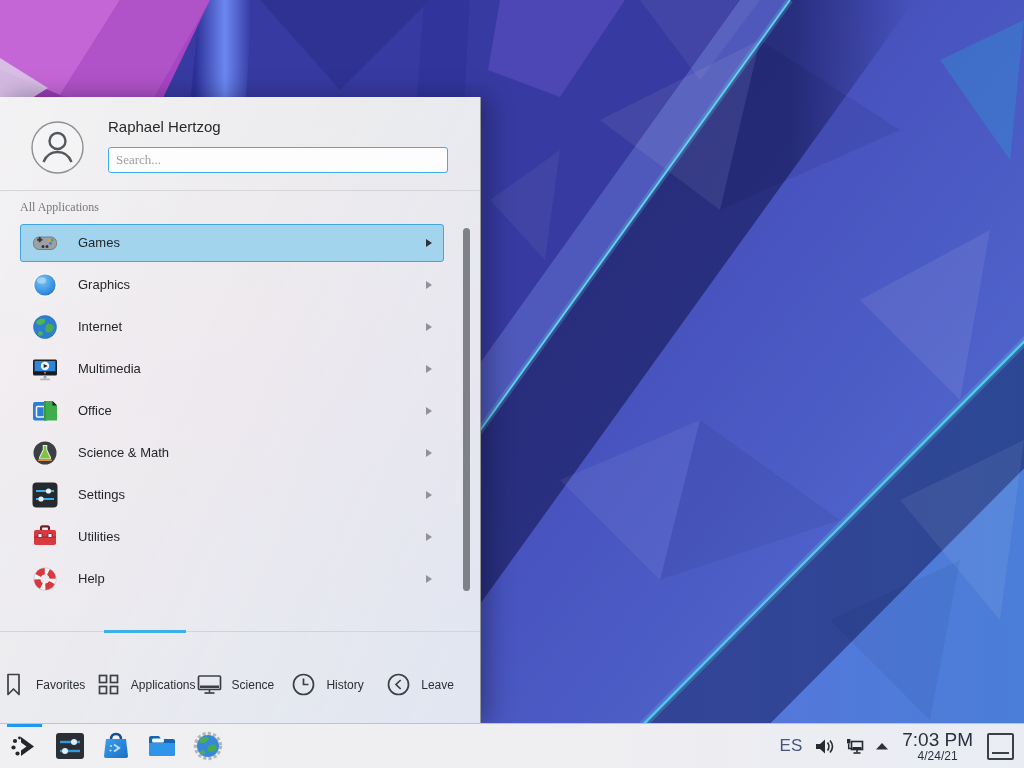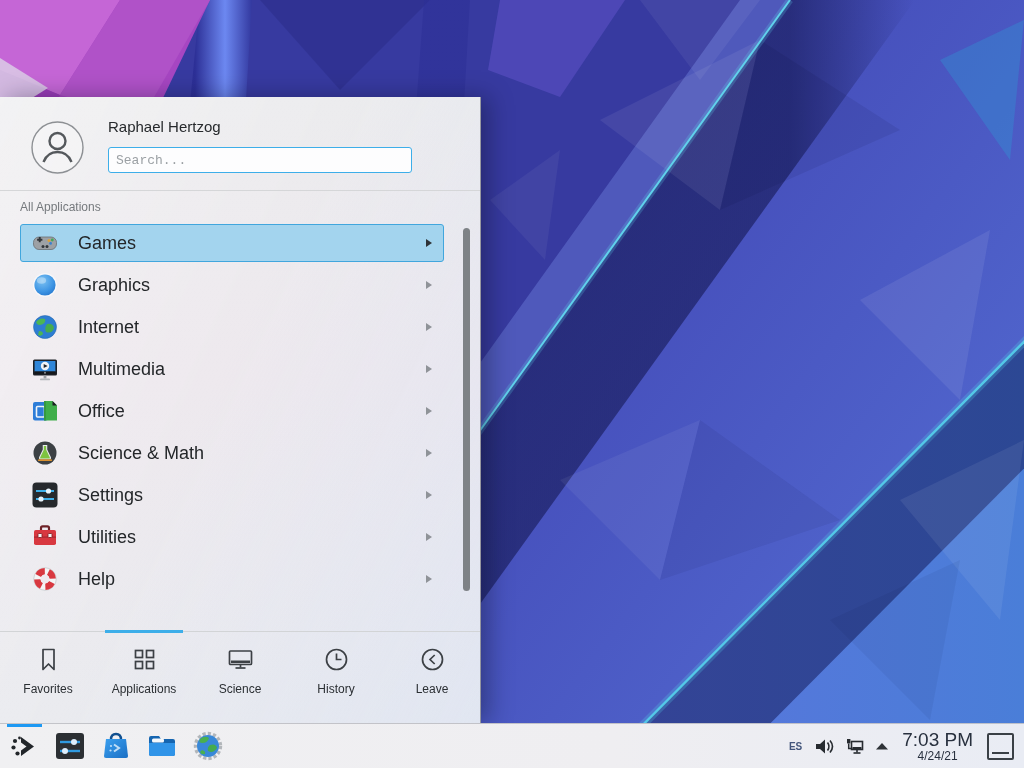--- a/index.html
+++ b/index.html
@@ -17,66 +17,66 @@
       linear-gradient(180deg, #ececee 0%, #eee9ee 45%, #eaebef 100%);
     border-right:1px solid rgba(40,44,60,.45);
     box-shadow:8px 0 22px rgba(10,12,30,.35);
   }
   .menu-header { position:absolute; left:0; top:0; right:16px; height:93px; }
   .avatar {
     position:absolute; left:31px; top:24px; width:53px; height:53px;
   }
   .user-name { position:absolute; left:108px; top:21px; font-size:15px; color:#26292c; }
   .search-box {
-    position:absolute; left:108px; top:50px; width:304px; height:26px;
+    position:absolute; left:108px; top:50px; width:340px; height:26px;
     background:#fdfdfe; border:1px solid #3daee9; border-radius:3px;
-    font-family:Liberation Mono, monospace; font-size:13px; color:#232629;
+    font-family:Liberation Serif, serif; font-size:13px; color:#232629;
     padding-left:7px; outline:none;
   }
   .search-box::placeholder { color:#9ba0a4; }
   .header-divider { position:absolute; left:0; right:0; top:93px; height:1px; background:#d5d6d8; }
-  .section-label { position:absolute; left:20px; top:103px; font-size:12px; color:#75797d; }
+  .section-label { position:absolute; left:20px; top:103px; font-size:12px; color:#75797d;font-family:Liberation Serif, serif; }
 
   .app-list { position:absolute; left:0; top:125px; right:0; height:408px; overflow:hidden; }
   .app-row { position:relative; height:42px; }
   .row-highlight {
     position:absolute; left:20px; right:36px; top:2px; bottom:2px;
     background:#a3d4ee; border:1px solid #41a6dd; border-radius:3px;
   }
   .row-icon { position:absolute; left:32px; top:8px; width:26px; height:26px; }
-  .row-label { position:absolute; left:78px; top:0; line-height:42px; font-size:18px; color:#232629; }
+  .row-label { position:absolute; left:78px; top:0; line-height:42px; font-size:13px; color:#232629; }
   .row-arrow { position:absolute; right:48px; top:17px; width:0; height:0;
     border-left:6px solid #8f9398; border-top:4.5px solid transparent; border-bottom:4.5px solid transparent; }
   .row-arrow.dark { border-left-color:#2e3236; }
 
   .scrollbar { position:absolute; right:10px; top:131px; width:7px; height:363px;
     background:#7e8286; border-radius:3.5px; }
 
   .tabbar { position:absolute; left:0; right:0; bottom:0; height:92px;
     border-top:1px solid #d2d4d6; display:flex; }
-  .tab { flex:1; position:relative; display:flex; flex-direction:column; align-items:center;
+  .tab { flex:1; position:relative; display:flex; flex-direction:row; align-items:center;
     padding-top:14px; gap:9px; cursor:default; }
   .tab-indicator { position:absolute; top:-2px; left:9%; width:82%; height:3px; background:#3daee9; }
   .tab-label { font-size:12px; color:#2b2f33; }
   .tab-icon { width:27px; height:27px; }
 
   
   .panel {
     position:absolute; left:0; bottom:0; width:1024px; height:45px;
     background:linear-gradient(90deg, #f0f0f2 0%, #efeef1 60%, #e9ecf4 100%);
     border-top:1px solid rgba(60,64,80,.25);
     display:flex; align-items:center;
   }
   .panel-left { display:flex; align-items:center; gap:14px; padding-left:8px; }
   .task-btn { position:relative; width:32px; height:32px; }
   .task-btn svg { width:32px; height:32px; display:block; }
   .active-strip { position:absolute; left:-1px; top:-6px; width:35px; height:3px; background:#1d99f3; }
   .panel-spacer { flex:1; }
   .panel-right { display:flex; align-items:center; padding-right:10px; }
-  .kb-layout { font-size:10px; font-weight:bold; color:#44567c; margin-right:12px; }
+  .kb-layout { font-size:17px; font-weight:normal; color:#44567c; margin-right:12px; }
   .tray-icon { width:21px; height:21px; margin-right:9px; }
   .caret-icon { width:16px; height:16px; margin-right:8px; }
   .clock { text-align:center; color:#28303e; margin:0 14px 0 4px; line-height:1.05; }
   .clock-time { font-size:19px; }
   .clock-date { font-size:12px; }
   .show-desktop { width:27px; height:27px; border:2px solid #3a4046; border-radius:2px; position:relative; }
   .show-desktop::after { content:""; position:absolute; left:3px; right:3px; bottom:4px; height:2px; background:#3a4046; }
 </style>
 </head>
 <body>

